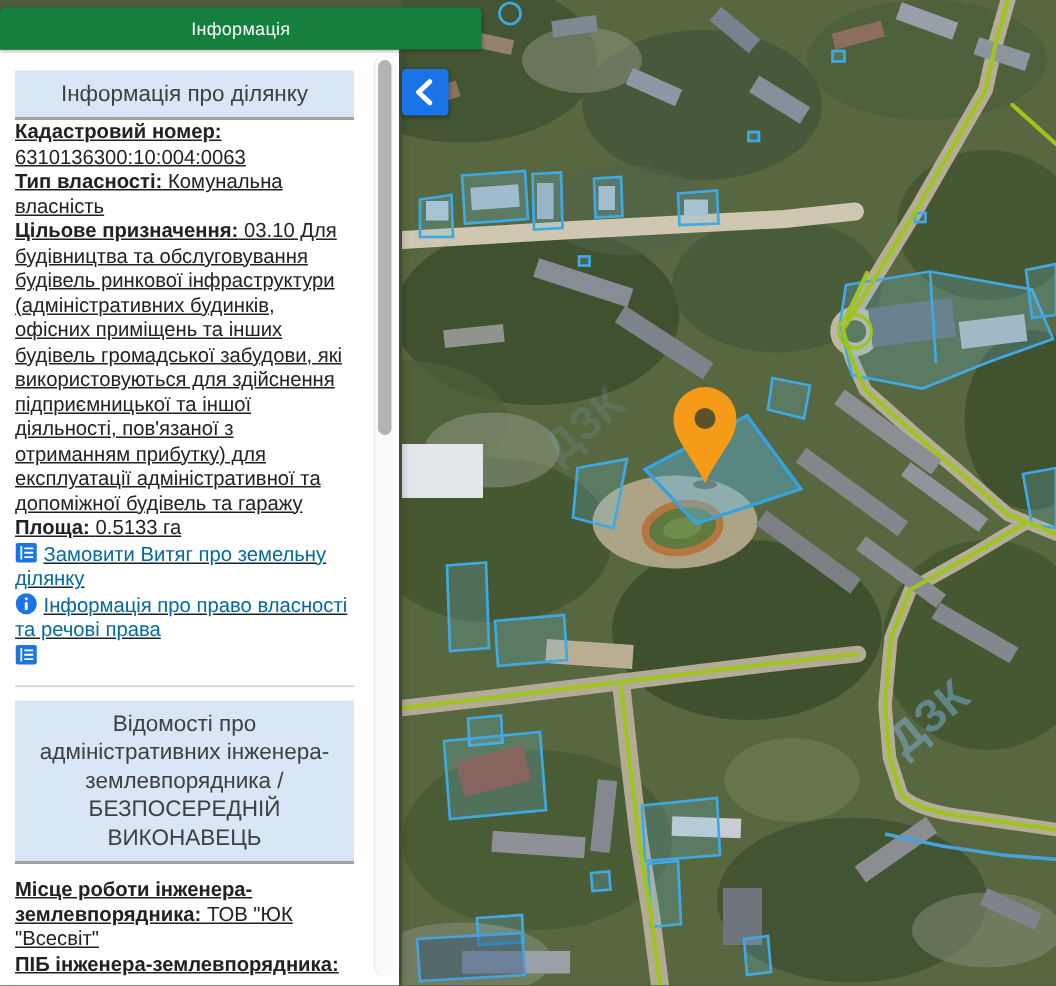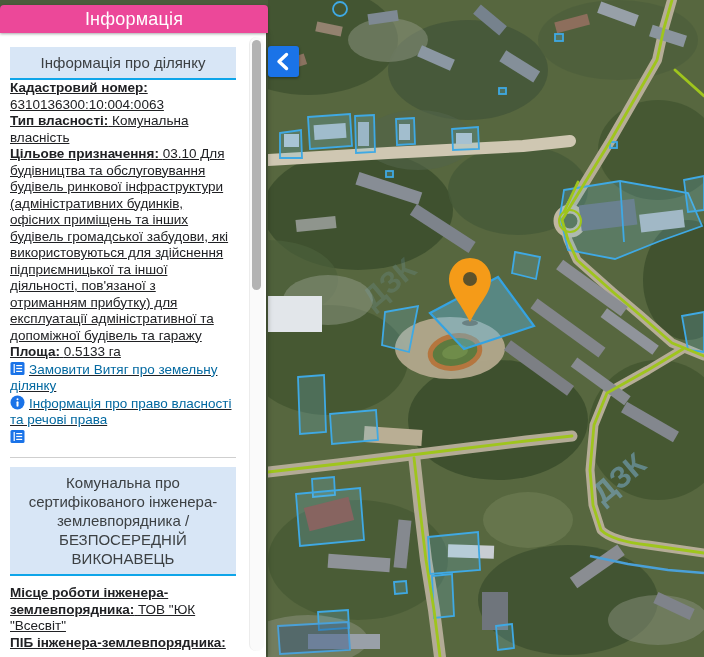--- a/index.html
+++ b/index.html
@@ -4,43 +4,43 @@
 <style>
   html,body{margin:0;padding:0;}
   body{
     width:704px;height:657px;overflow:hidden;position:relative;
     background:#4c5c3c;
     font-family:"Liberation Sans","DejaVu Sans",sans-serif;
     -webkit-font-smoothing:antialiased;
   }
   
   .panel-header{
-    position:absolute;left:0;top:5px;width:268px;height:28px;
-    background:#ec4899;border-radius:4px 4px 0 0;
+    position:absolute;left:0;top:5px;width:321px;height:28px;
+    background:#15803d;border-radius:4px 4px 0 0;
     display:flex;align-items:center;justify-content:center;
-    color:#fff;font-size:18px;letter-spacing:.2px;
+    color:#fff;font-size:12px;letter-spacing:.2px;
     box-shadow:0 1px 3px rgba(0,0,0,.35);z-index:30;
   }
   .panel-body{
     position:absolute;left:0;top:33px;width:266px;height:624px;
     background:#fff;z-index:25;
     box-shadow:2px 0 5px rgba(0,0,0,.25);
     box-sizing:border-box;
     padding:0 30px 0 10px;
   }
   .scroll-track{
     position:absolute;right:2px;top:4px;width:14px;height:614px;
     background:#fafafa;border-left:1px solid #ececec;border-radius:7px;
   }
   .scroll-thumb{
     position:absolute;left:2px;top:3px;width:9px;height:250px;
     background:#b3b3b3;border-radius:6px;
   }
   .section-box{
-    background:#d8e6f6;border-bottom:2px solid #0ea5e9;
+    background:#d8e6f6;border-bottom:2px solid #a3a3a3;
     text-align:center;color:#3c4043;
     font-size:15px;line-height:19px;padding:6px 6px;
   }
   .box1{margin-top:14px;}
   .box2{margin-top:9px;}
   .panel-body p{margin:0;font-size:13.5px;line-height:16.5px;color:#202124;text-decoration:underline;}
   .mt1{margin-top:13px;}
   .mt2{margin-top:6px;}
   .b{font-weight:bold;}
   .link-row{
@@ -261,21 +261,21 @@
       <line x1="4.2" y1="3" x2="4.2" y2="12" stroke="#fff" stroke-width="1.2"></line>
       <line x1="6.2" y1="4.6" x2="12.2" y2="4.6" stroke="#fff" stroke-width="1.2"></line>
       <line x1="6.2" y1="7.5" x2="12.2" y2="7.5" stroke="#fff" stroke-width="1.2"></line>
       <line x1="6.2" y1="10.4" x2="12.2" y2="10.4" stroke="#fff" stroke-width="1.2"></line>
     </svg>
   </p>
 
   <div class="divider"></div>
 
   <div class="section-box box2">
-    <span>Комунальна про сертифікованого інженера-землевпорядника / БЕЗПОСЕРЕДНІЙ ВИКОНАВЕЦЬ</span>
+    <span>Відомості про адміністративних інженера-землевпорядника / БЕЗПОСЕРЕДНІЙ ВИКОНАВЕЦЬ</span>
   </div>
 
   <p class="mt1" style="margin-top:9px;">
     <span class="b">Місце роботи інженера-землевпорядника:</span>
     <span>ТОВ "ЮК "Всесвіт"</span>
   </p>
 
   <p class="mt2">
     <span class="b">ПІБ інженера-землевпорядника:</span>
     

